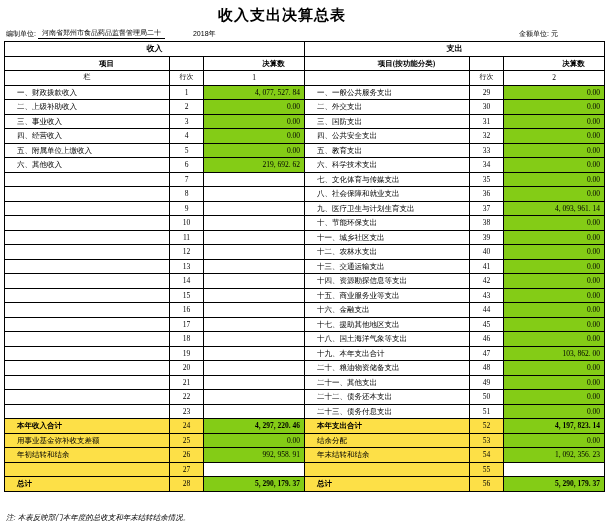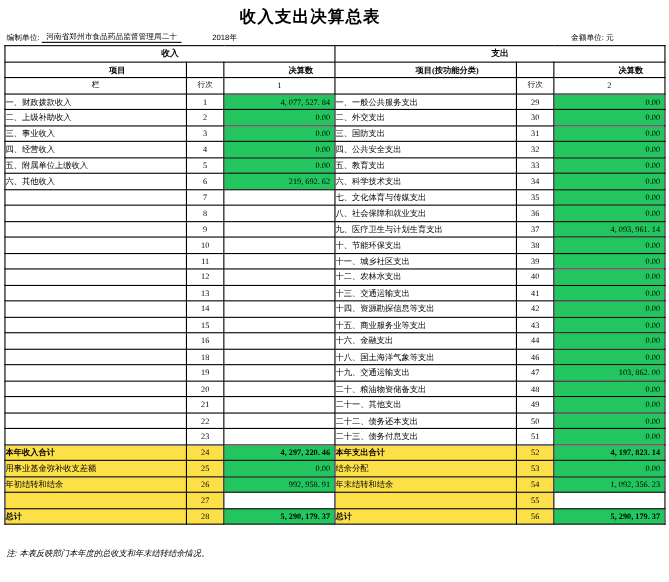--- a/index.html
+++ b/index.html
@@ -42,22 +42,22 @@
     height:13.5px;
     line-height:13.5px;
     overflow:hidden;
     white-space:nowrap;
     font-weight:normal;
   }
   .hdr{text-align:center;font-weight:bold;padding-left:41px;}
   .hdrgrp{text-align:center;font-weight:bold;font-size:8px;}
   .num{text-align:right;padding-right:4px;}
   .ctr{text-align:center;}
-  .item{text-align:left;padding-left:0;}
-  .green{background:#22c55e;}
+  .item{text-align:left;padding-left:12px;}
+  .green{background:#84cc16;}
   .grey{background:#fde047;}
   .white{background:#ffffff;}
   .bold{font-weight:bold;}
   .footnote{font-size:7.5px;padding-top:20px;padding-left:2px;line-height:11px;font-style:italic;}
   col.c-item{width:165px;}
   col.c-line{width:34px;}
   col.c-val{width:101px;}
   .colhdr-small{font-size:7px;}
 </style>
 </head>
@@ -229,31 +229,39 @@
         <tr>
           <td class="item"></td>
           <td class="ctr">16</td>
           <td class="num white"></td>
           <td class="item">十六、金融支出</td>
           <td class="ctr">44</td>
           <td class="num green">0.00</td>
         </tr>
         <tr>
           <td class="item"></td>
+          <td class="ctr">17</td>
+          <td class="num white"></td>
+          <td class="item">十七、援助其他地区支出</td>
+          <td class="ctr">45</td>
+          <td class="num green">0.00</td>
+        </tr>
+        <tr>
+          <td class="item"></td>
           <td class="ctr">18</td>
           <td class="num white"></td>
           <td class="item">十八、国土海洋气象等支出</td>
           <td class="ctr">46</td>
           <td class="num green">0.00</td>
         </tr>
         <tr>
           <td class="item"></td>
           <td class="ctr">19</td>
           <td class="num white"></td>
-          <td class="item">十九、交通运输支出</td>
+          <td class="item">十九、本年支出合计</td>
           <td class="ctr">47</td>
           <td class="num green">103, 862. 00</td>
         </tr>
         <tr>
           <td class="item"></td>
           <td class="ctr">20</td>
           <td class="num white"></td>
           <td class="item">二十、粮油物资储备支出</td>
           <td class="ctr">48</td>
           <td class="num green">0.00</td>

